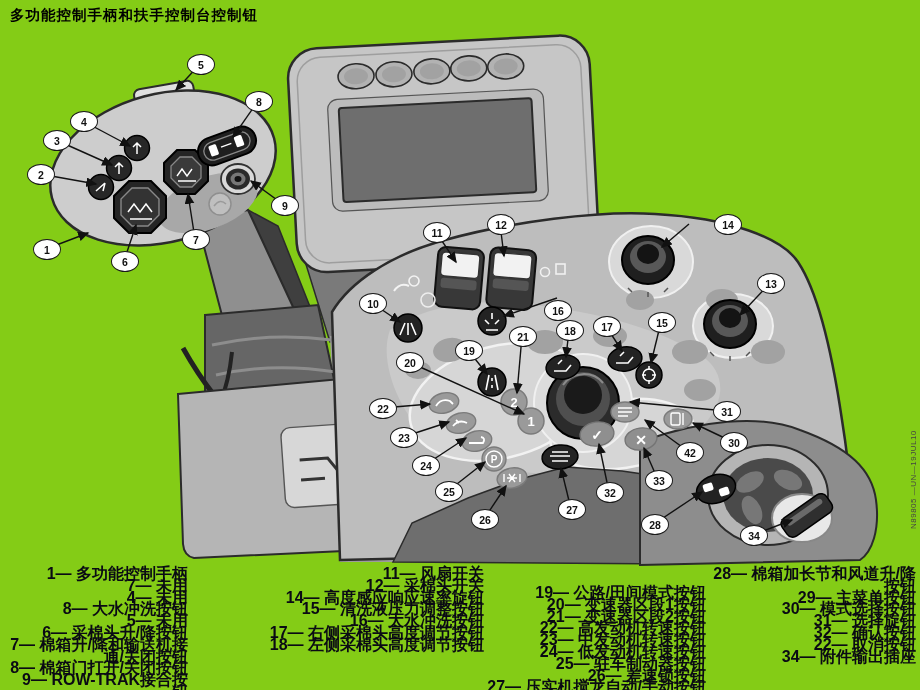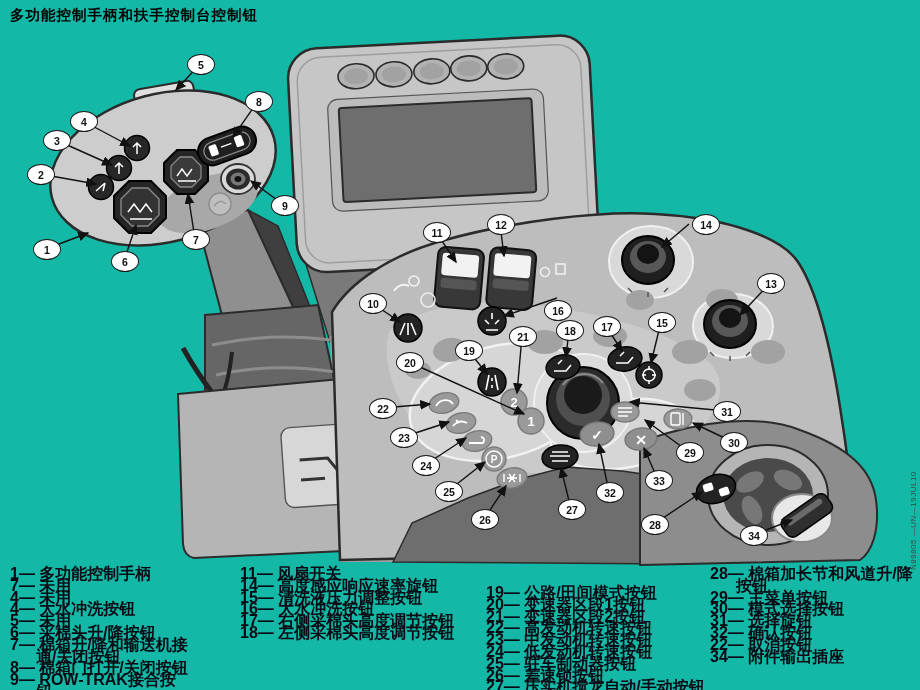--- a/index.html
+++ b/index.html
@@ -1,17 +1,17 @@
 <!DOCTYPE html>
 <html><head>
 <meta charset="utf-8">
 <style>
   html,body{margin:0;padding:0;background:#fff;}
-  #page{position:relative;width:920px;height:690px;background:#14b8a6;overflow:hidden;
-        font-family:"Liberation Sans",sans-serif;}
+  #page{position:relative;width:920px;height:690px;background:#84cc16;overflow:hidden;
+        font-family:"Liberation Sans",sans-serif;text-align:right;}
   #title{position:absolute;left:10px;top:6px;font-size:14.5px;font-weight:bold;color:#000;letter-spacing:1px;}
   #art{position:absolute;left:0;top:0;}
   .co{position:absolute;width:26px;height:19px;border:1.6px solid #1a1a1a;border-radius:50%;
       background:#fff;display:flex;align-items:center;justify-content:center;
       font-size:10.5px;font-weight:bold;color:#111;z-index:5;}
   #figcode{position:absolute;right:2px;top:430px;height:140px;font-size:8px;color:#444;
       writing-mode:vertical-rl;transform:rotate(180deg);letter-spacing:.5px;white-space:nowrap;}
   #legend{position:absolute;left:0;top:568px;width:920px;color:#0a0a14;}
   .lcol{position:absolute;top:0;}
   .li{font-size:16px;font-weight:bold;line-height:11.8px;padding-left:26px;text-indent:-26px;}
@@ -325,58 +325,59 @@
   <div class="co" style="left:70px;top:111px">4</div>
   <div class="co" style="left:187px;top:54px">5</div>
   <div class="co" style="left:111px;top:251px">6</div>
   <div class="co" style="left:182px;top:229px">7</div>
   <div class="co" style="left:245px;top:91px">8</div>
   <div class="co" style="left:271px;top:195px">9</div>
   <div class="co" style="left:359px;top:293px">10</div>
   <div class="co" style="left:423px;top:222px">11</div>
   <div class="co" style="left:487px;top:214px">12</div>
   <div class="co" style="left:757px;top:273px">13</div>
-  <div class="co" style="left:692px;top:214px">14</div>
+  <div class="co" style="left:714px;top:214px">14</div>
   <div class="co" style="left:648px;top:312px">15</div>
   <div class="co" style="left:544px;top:300px">16</div>
   <div class="co" style="left:593px;top:316px">17</div>
   <div class="co" style="left:556px;top:320px">18</div>
   <div class="co" style="left:455px;top:340px">19</div>
   <div class="co" style="left:396px;top:352px">20</div>
   <div class="co" style="left:509px;top:326px">21</div>
   <div class="co" style="left:369px;top:398px">22</div>
   <div class="co" style="left:390px;top:427px">23</div>
   <div class="co" style="left:412px;top:455px">24</div>
   <div class="co" style="left:435px;top:481px">25</div>
   <div class="co" style="left:471px;top:509px">26</div>
   <div class="co" style="left:558px;top:499px">27</div>
   <div class="co" style="left:641px;top:514px">28</div>
-  <div class="co" style="left:676px;top:442px">29</div>
+  <div class="co" style="left:676px;top:442px">42</div>
   <div class="co" style="left:720px;top:432px">30</div>
   <div class="co" style="left:713px;top:401px">31</div>
   <div class="co" style="left:596px;top:482px">32</div>
   <div class="co" style="left:645px;top:470px">33</div>
   <div class="co" style="left:740px;top:525px">34</div>
 
   <div id="figcode">N89805 —UN—19JUL10</div>
 
   <div id="legend">
     <div class="lcol" id="lc1">
       <div class="li">1— 多功能控制手柄</div>
       <div class="li">7— 未用</div>
       <div class="li">4— 未用</div>
-      <div class="li">4— 大水冲洗按钮</div>
+      <div class="li">8— 大水冲洗按钮</div>
       <div class="li">5— 未用</div>
       <div class="li">6— 采棉头升/降按钮</div>
       <div class="li">7— 棉箱升/降和输送机接通/关闭按钮</div>
       <div class="li">8— 棉箱门打开/关闭按钮</div>
       <div class="li">9— ROW-TRAK接合按钮</div>
     </div>
     <div class="lcol" id="lc2">
       <div class="li">11— 风扇开关</div>
+      <div class="li">12— 采棉头开关</div>
       <div class="li">14— 高度感应响应速率旋钮</div>
       <div class="li">15— 清洗液压力调整按钮</div>
       <div class="li">16— 大水冲洗按钮</div>
       <div class="li">17— 右侧采棉头高度调节按钮</div>
       <div class="li">18— 左侧采棉头高度调节按钮</div>
     </div>
     <div class="lcol" id="lc3">
       <div class="li">19— 公路/田间模式按钮</div>
       <div class="li">20— 变速器区段1按钮</div>
       <div class="li">21— 变速器区段2按钮</div>

